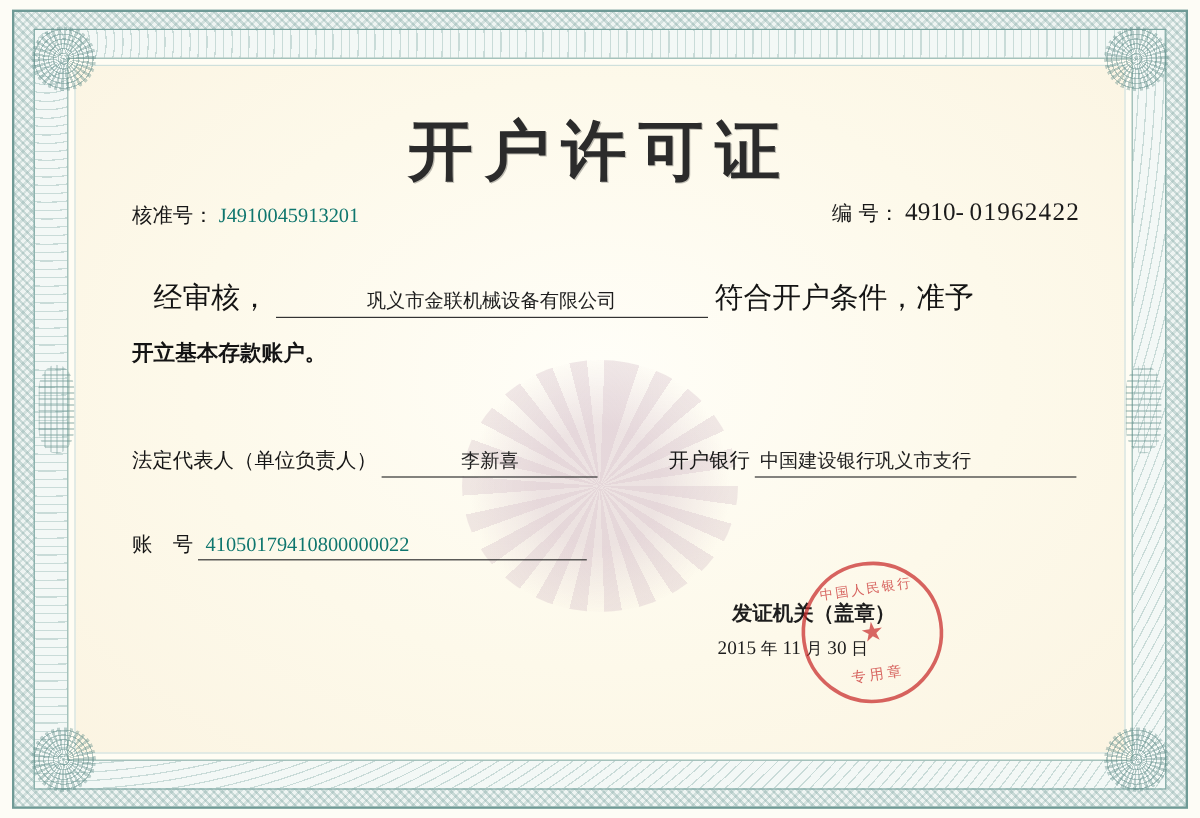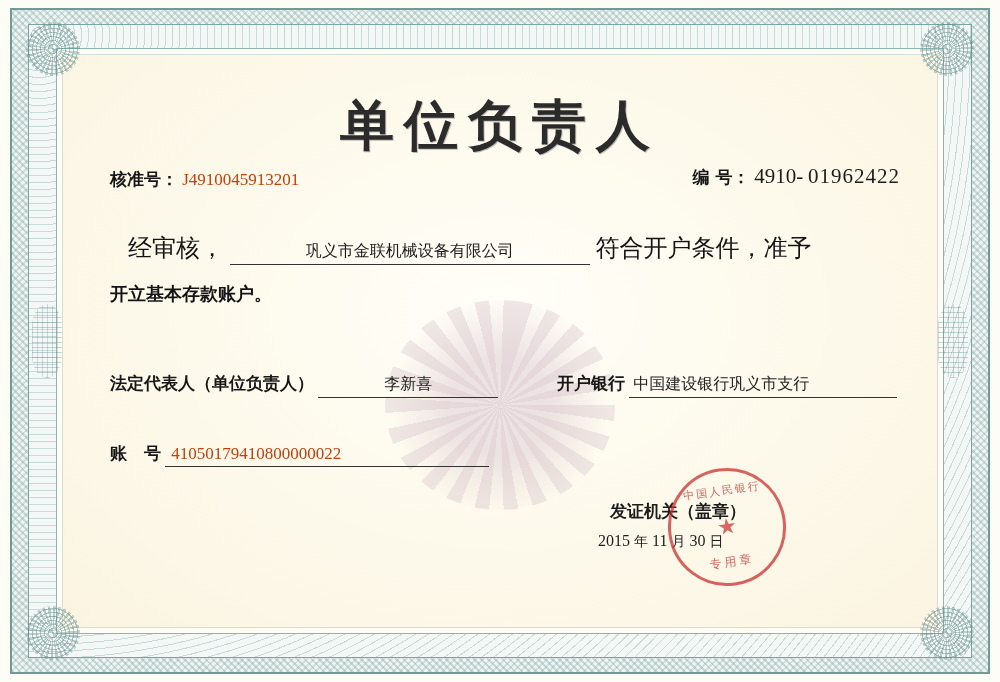--- a/index.html
+++ b/index.html
@@ -115,28 +115,28 @@
   }
 
   .row {
     position: absolute;
     font-size: 17px;
     color: #1d1d1d;
     white-space: nowrap;
   }
   .label-cn {
     font-family: "DejaVu Sans", "Liberation Sans", sans-serif;
-    font-weight: bold;
+    font-weight: normal;
     font-size: 17px;
     color: #171717;
   }
   .value {
     font-family: "Liberation Serif", "DejaVu Serif", serif;
     font-size: 17px;
-    color: #c2410c;
+    color: #0f766e;
   }
   .value-hand {
     font-family: "Liberation Serif", "DejaVu Serif", serif;
     font-size: 16px;
     color: #222;
   }
   .red {
     color: #c0392b;
     font-family: "Liberation Serif", "DejaVu Serif", serif;
     letter-spacing: 1px;
@@ -265,21 +265,21 @@
   <div class="rosette bl"></div>
   <div class="rosette br"></div>
 
   <div class="medallion l"></div>
   <div class="medallion r"></div>
 
   <div class="watermark"></div>
 
   <div class="content">
 
-    <div class="title">单位负责人</div>
+    <div class="title">开户许可证</div>
 
     <div class="row approval">
       <span class="label-cn">核准号：</span>
       <span class="value">J4910045913201</span>
     </div>
 
     <div class="row serial">
       <span class="label-cn">编 号：</span>
       <span class="num">4910-</span>
       <span class="num red">01962422</span>

